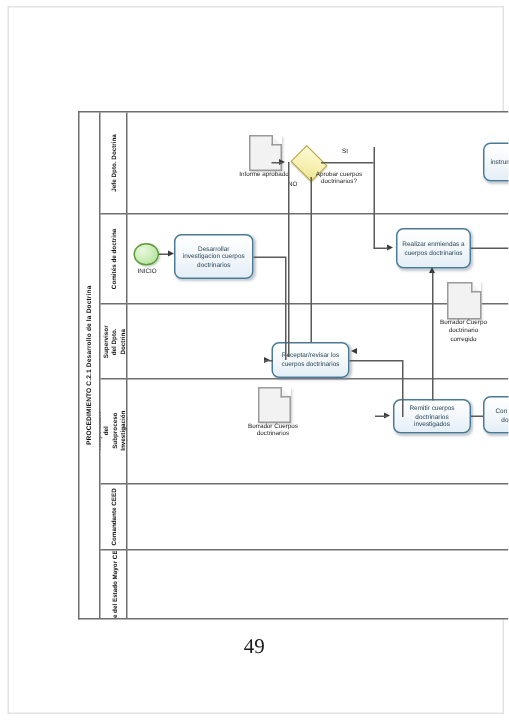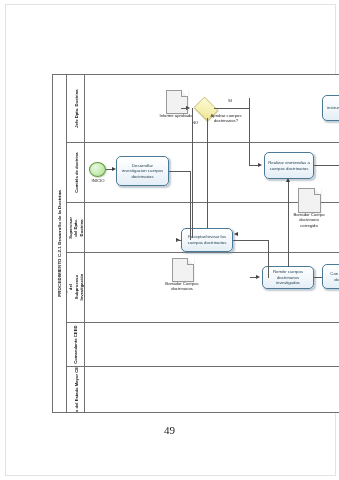--- a/index.html
+++ b/index.html
@@ -172,21 +172,21 @@
     border-left:2.4px solid transparent;
     border-right:2.4px solid transparent;
     border-bottom:4px solid #3a3a3a;
   }
   
   #page-number{
     position:absolute;
     left:0;right:0;
     top:424px;
     text-align:center;
-    font-size:11px;
+    font-size:14px;
     color:#1a1a1a;
     font-family:"Liberation Serif", serif;
   }
   
   #clip{
     position:absolute;left:0;top:0;width:339px;height:480px;overflow:hidden;
   }
 </style>
 </head>
 <body>

